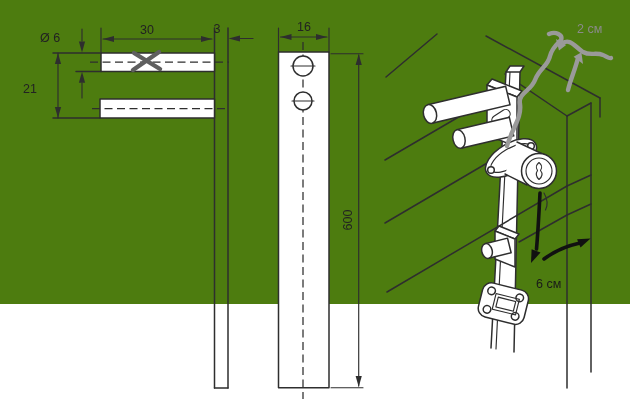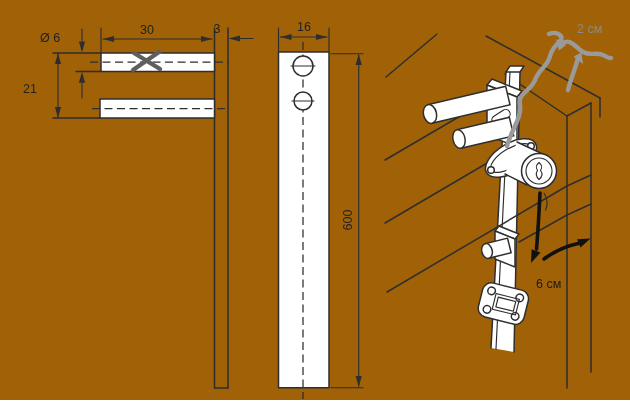--- a/index.html
+++ b/index.html
@@ -1,16 +1,16 @@
 <!DOCTYPE html>
 <html><head>
 <meta charset="utf-8">
 <style>
   html,body { margin:0; padding:0; background:#ffffff; width:630px; height:420px; overflow:hidden; }
-  .canvas { position:relative; width:630px; height:400px; background:#a16207; }
+  .canvas { position:relative; width:630px; height:304px; background:#4d7c0f; }
   svg { display:block; }
   .ln  { fill:none; stroke:#2e2e2e; stroke-width:1.5; stroke-linecap:round; stroke-linejoin:round; }
   .thin{ stroke-width:1.15; }
   .fw  { fill:#ffffff; stroke:#2e2e2e; stroke-width:1.5; stroke-linejoin:round; }
   .nofill { fill:none; }
   .dash{ fill:none; stroke:#2e2e2e; stroke-width:1.25; stroke-dasharray:8 4.5; }
   .arr { fill:#2e2e2e; stroke:none; }
   .dim { font:12.5px "Liberation Sans", sans-serif; fill:#222222; }
   .note{ font:12.5px "Liberation Sans", sans-serif; }
   .sk  { fill:none; stroke:#9a9a9a; stroke-width:4.4; stroke-linecap:round; stroke-linejoin:round; }

